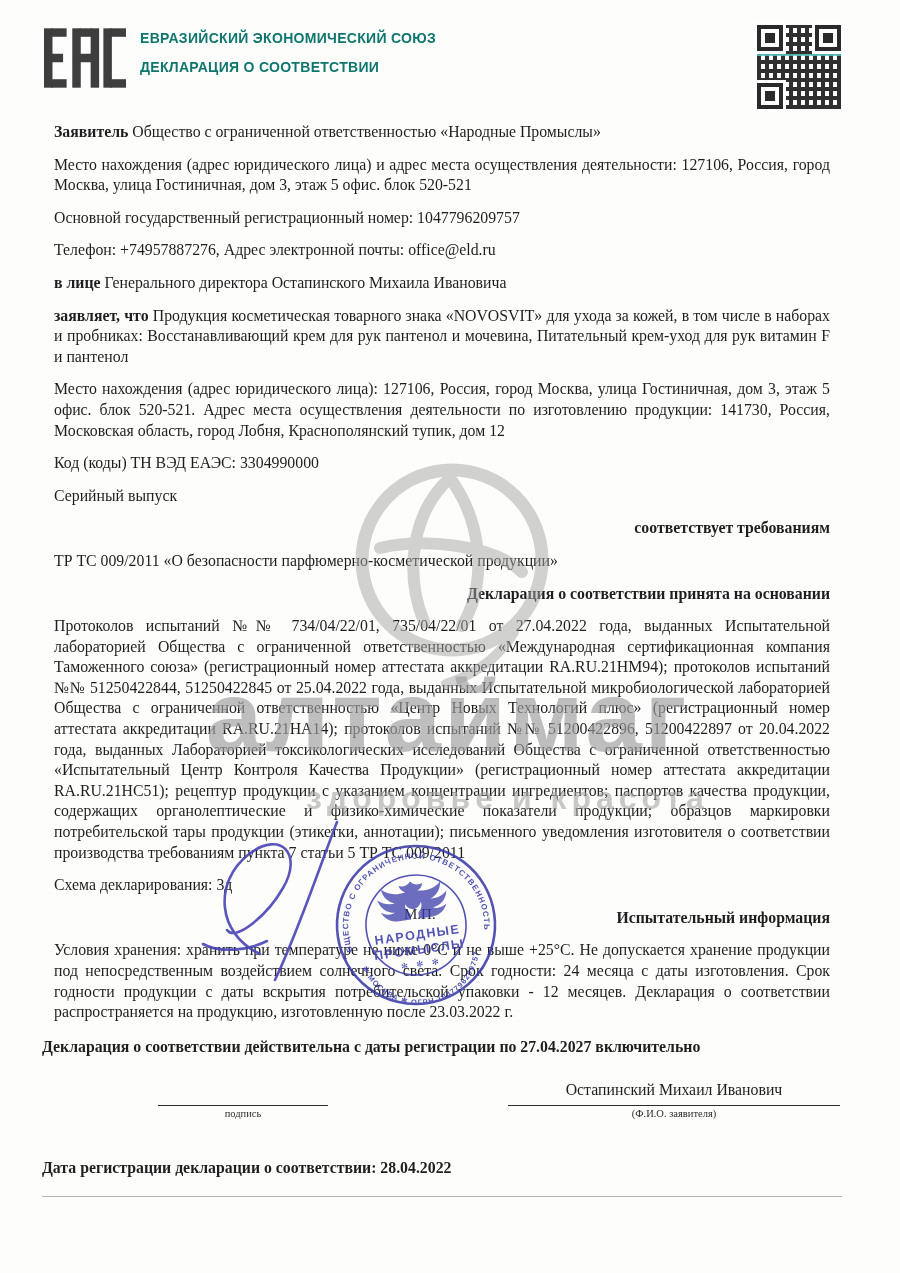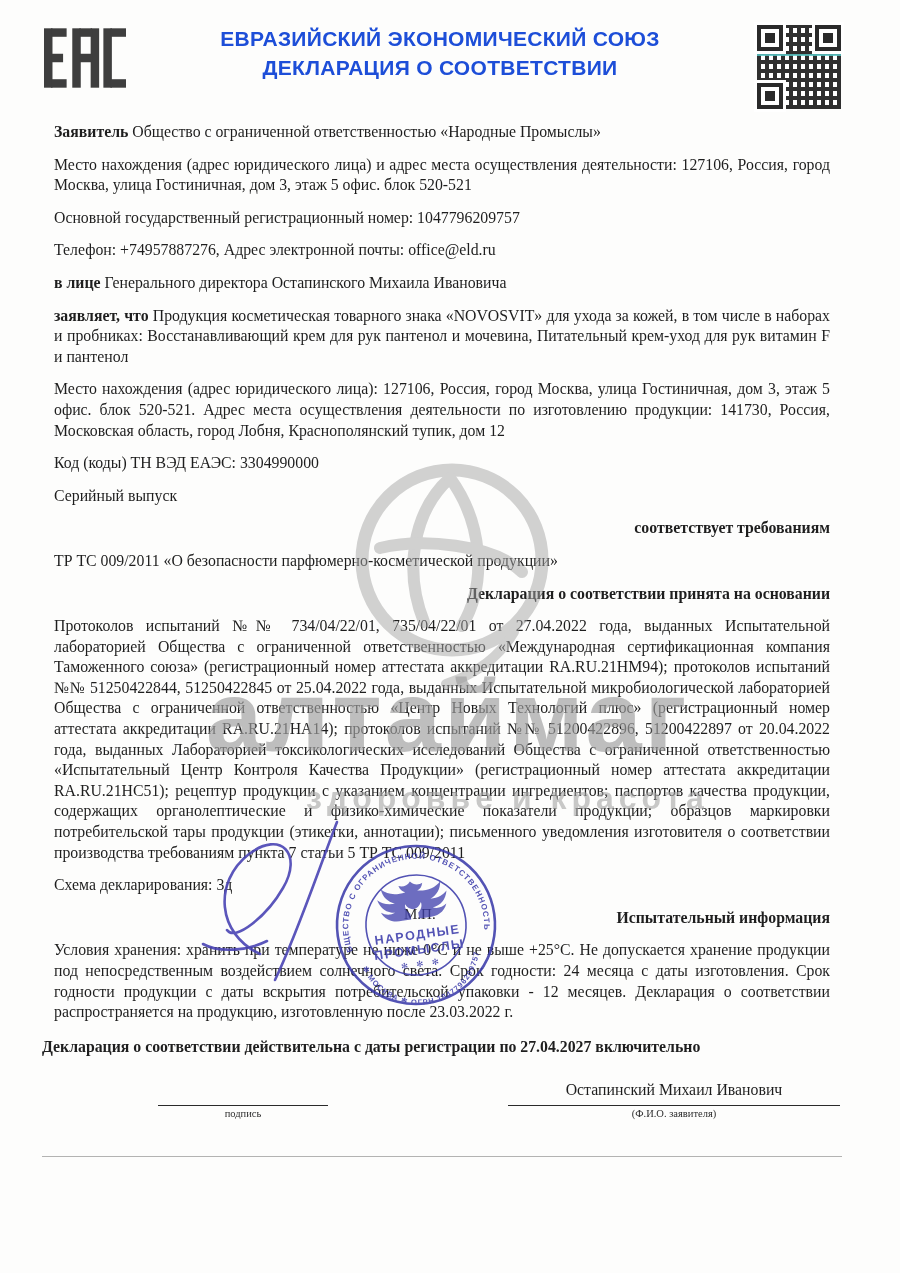--- a/index.html
+++ b/index.html
@@ -1,22 +1,22 @@
 <!DOCTYPE html>
 <html><head>
 <meta charset="utf-8">
 <style>
   html,body{margin:0;padding:0;background:#e9e9e9;}
   .page{position:relative;width:900px;height:1273px;background:#fdfdfc;overflow:hidden;
         font-family:"Liberation Serif",serif;color:#1e1e1e;}
   
   .eac-logo{position:absolute;left:44px;top:20px;width:82px;height:76px;z-index:1;}
-  .doc-title{position:absolute;left:140px;right:160px;top:24px;text-align:center;z-index:1;
-             font-family:"Liberation Sans",sans-serif;font-weight:bold;font-size:21px;
-             line-height:29px;color:#1d4ed8;letter-spacing:.3px;}
+  .doc-title{position:absolute;left:140px;right:160px;top:24px;z-index:1;
+             font-family:"Liberation Sans",sans-serif;font-weight:bold;font-size:14px;
+             line-height:29px;color:#0f766e;letter-spacing:.3px;}
   .qr{position:absolute;left:757px;top:25px;width:84px;height:84px;z-index:1;background:#fff;
       background-image:
         repeating-linear-gradient(0deg,#2f2f2f 0 4px,transparent 4px 9px),
         repeating-linear-gradient(90deg,#2f2f2f 0 4px,transparent 4px 8px),
         repeating-linear-gradient(45deg,transparent 0 5px,#ffffff 5px 9px);}
   .qr .finder{position:absolute;width:18px;height:18px;border:4px solid #2a2a2a;background:#fff;
       box-shadow:0 0 0 3px #fff;}
   .qr .finder i{display:block;width:10px;height:10px;margin:4px;background:#2a2a2a;}
   .qr .f-tl{left:0;top:0}.qr .f-tr{right:0;top:0}.qr .f-bl{left:0;bottom:0}
   .qr .teal{position:absolute;left:0;right:0;top:29px;height:2px;background:#58c6c4;opacity:.85;}
@@ -113,20 +113,21 @@
     <p class="validity">Декларация о соответствии действительна с даты регистрации по 27.04.2027 включительно</p>
 
     <div class="sig-row">
       <div class="sig-line left"></div>
       <div class="sig-caption cap-sign">подпись</div>
       <div class="sig-name">Остапинский Михаил Иванович</div>
       <div class="sig-line right"></div>
       <div class="sig-caption cap-fio">(Ф.И.О. заявителя)</div>
     </div>
 
+    <p class="regdate">Дата регистрации декларации о соответствии: 28.04.2022</p>
     <div class="footer-rule"></div>
   </div>
 
   <div class="mp-mark">М.П.</div>
 
   <div class="watermark">
     <svg class="wm-emblem" width="220" height="240" viewBox="0 0 220 240" aria-hidden="true">
       <g fill="none" stroke="#a6a6a6" stroke-linecap="round">
         <circle cx="110" cy="108" r="90" stroke-width="13"></circle>
         <path d="M108 26 C 70 60 62 120 82 170" stroke-width="12"></path>

